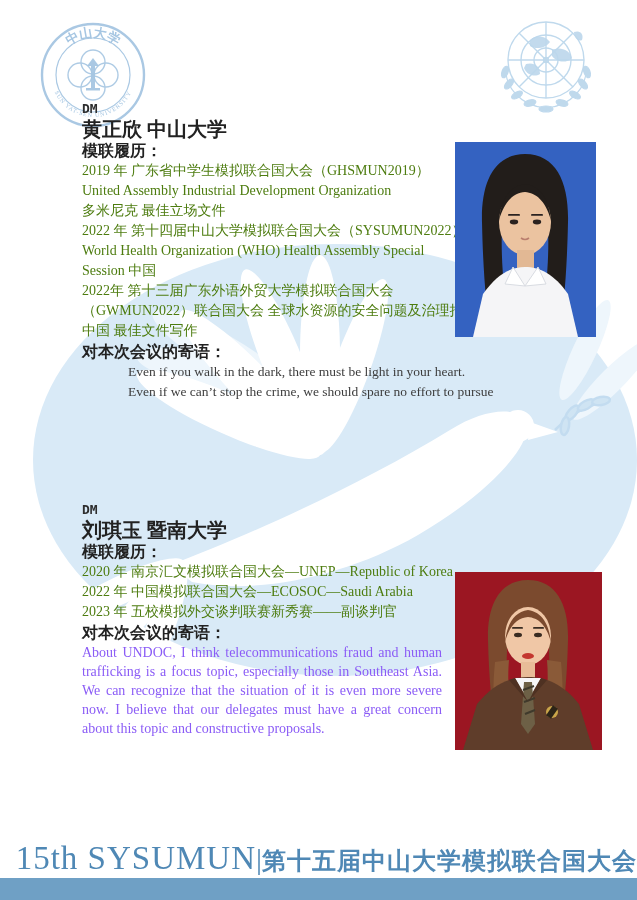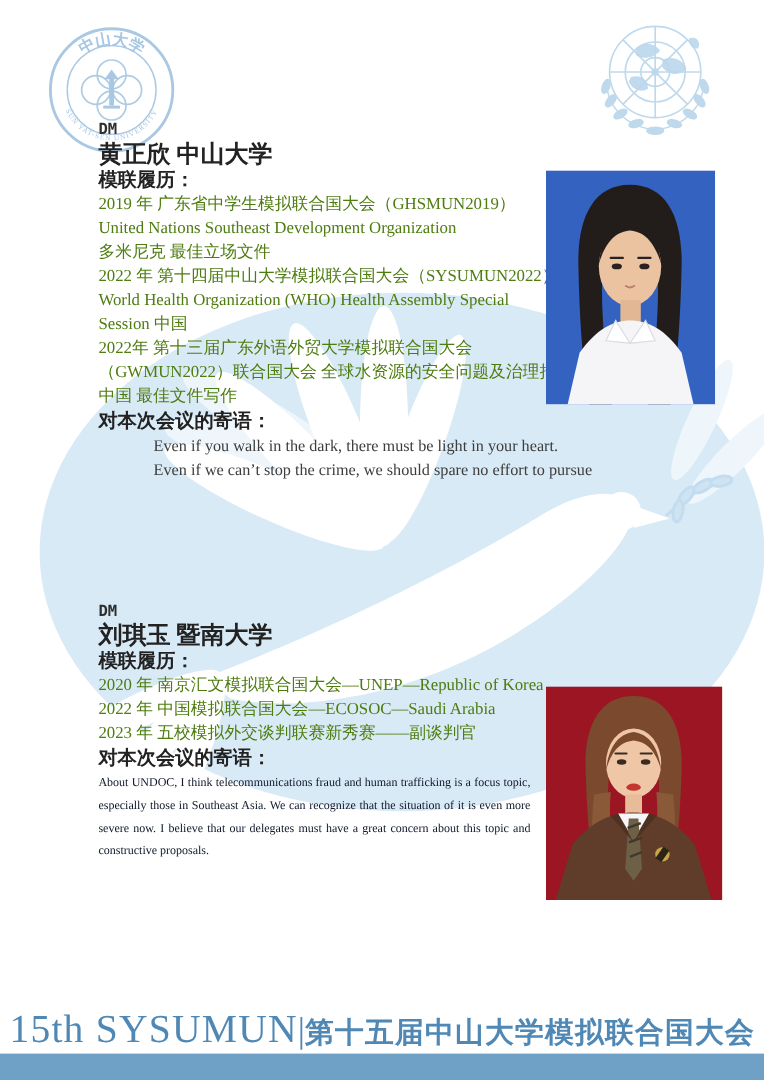--- a/index.html
+++ b/index.html
@@ -16,28 +16,28 @@
   
   .profile{position:absolute;left:82px;width:372px;z-index:2;}
   .profile-1{top:99px;}
   .profile-2{top:500px;}
   .p-role{font-family:"DejaVu Sans Mono",monospace;font-size:13px;font-weight:bold;
           line-height:20px;color:#2e2e2e;}
   .p-name{font-size:20px;font-weight:bold;line-height:21px;color:#222;}
   .p-heading{font-size:16px;font-weight:bold;line-height:21px;color:#222;}
   .r-line{font-size:14px;line-height:20px;white-space:nowrap;color:#4d7c0f;}
   .motto-line{font-size:13.5px;line-height:20px;white-space:nowrap;color:#3d3d3d;margin-left:46px;}
-  .motto-par{font-size:10px;line-height:19px;text-align:justify;color:#0f172a;width:360px;}
+  .motto-par{font-size:14px;line-height:19px;text-align:justify;color:#8b5cf6;width:360px;}
   
   .photo{position:absolute;z-index:3;display:block;}
   .photo-1{left:455px;top:142px;width:141px;height:195px;}
   .photo-2{left:455px;top:572px;width:147px;height:178px;}
   
   .banner{position:absolute;left:0;right:0;top:840px;height:38px;z-index:4;
-          text-align:center;white-space:nowrap;color:#4f88b5;
+          text-align:right;white-space:nowrap;color:#4f88b5;
           font-family:"Liberation Serif","DejaVu Serif",serif;}
   .banner-en{font-size:33px;letter-spacing:1px;}
   .banner-sep{font-size:30px;}
   .banner-zh{font-size:24px;font-weight:bold;letter-spacing:1px;}
   .footer-bar{position:absolute;left:0;right:0;top:878px;height:22px;
               background:#6fa0c5;z-index:4;}
 </style>
 </head>
 <body>
 
@@ -139,21 +139,21 @@
       <ellipse cx="581" cy="171" rx="4" ry="9" transform="rotate(80 581 171)"></ellipse>
       <ellipse cx="545" cy="196" rx="4" ry="9" transform="rotate(10 545 196)"></ellipse>
     </g>
   </svg>
 
   <section class="profile profile-1">
     <div class="p-role">DM</div>
     <div class="p-name">黄正欣 中山大学</div>
     <div class="p-heading">模联履历：</div>
     <div class="r-line">2019 年 广东省中学生模拟联合国大会（GHSMUN2019）</div>
-    <div class="r-line">United Nations Southeast Development Organization</div>
+    <div class="r-line">United Assembly Industrial Development Organization</div>
     <div class="r-line">多米尼克 最佳立场文件</div>
     <div class="r-line">2022 年 第十四届中山大学模拟联合国大会（SYSUMUN2022）</div>
     <div class="r-line">World Health Organization (WHO) Health Assembly Special</div>
     <div class="r-line">Session 中国</div>
     <div class="r-line">2022年 第十三届广东外语外贸大学模拟联合国大会</div>
     <div class="r-line">（GWMUN2022）联合国大会 全球水资源的安全问题及治理措施</div>
     <div class="r-line">中国 最佳文件写作</div>
     <div class="p-heading">对本次会议的寄语：</div>
     <div class="motto-line">Even if you walk in the dark, there must be light in your heart.</div>
     <div class="motto-line">Even if we can’t stop the crime, we should spare no effort to pursue</div>

